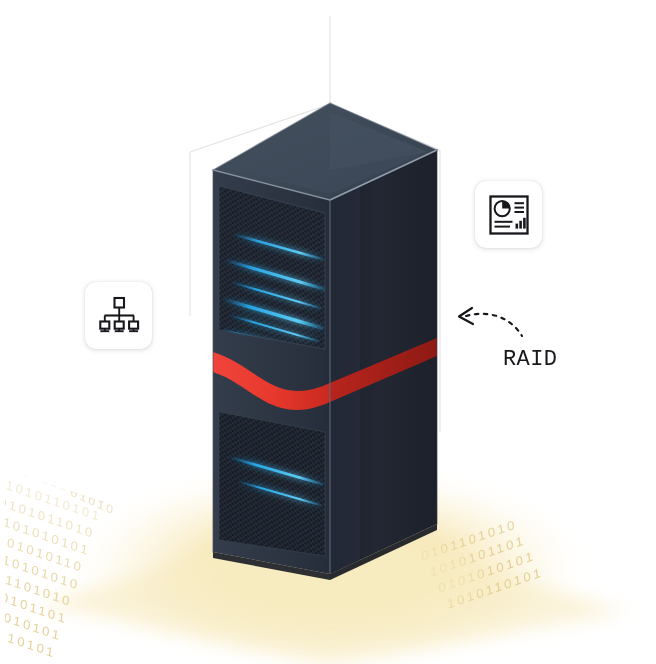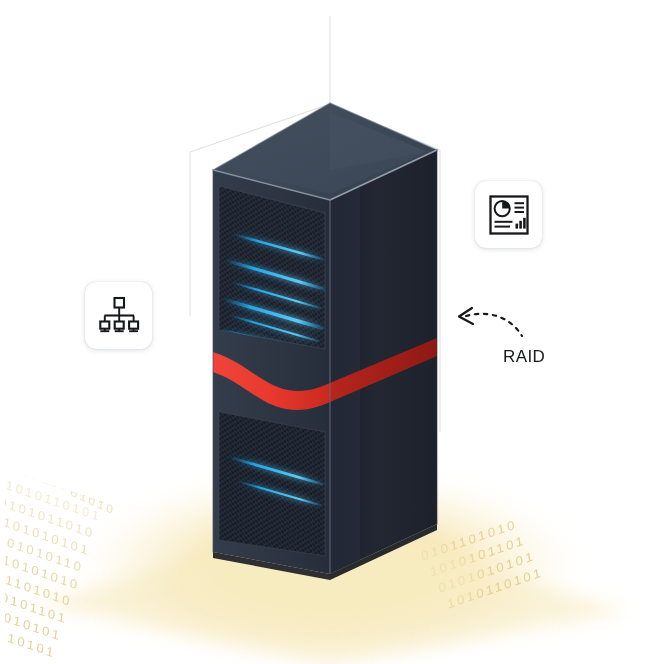--- a/index.html
+++ b/index.html
@@ -43,22 +43,22 @@
   #card-report {
     left: 475px;
     top: 181px;
     width: 67px;
     height: 67px;
   }
   .raid-label {
     position: absolute;
     left: 503px;
     top: 347px;
-    font-family: Liberation Sans, sans-serif;
-    font-size: 17px;
+    font-family: Liberation Mono, monospace;
+    font-size: 22px;
     letter-spacing: 0.4px;
     color: #17181c;
     white-space: nowrap;
     text-align: center;
   }
 </style>
 </head>
 <body>
 
 <div id="stage">

